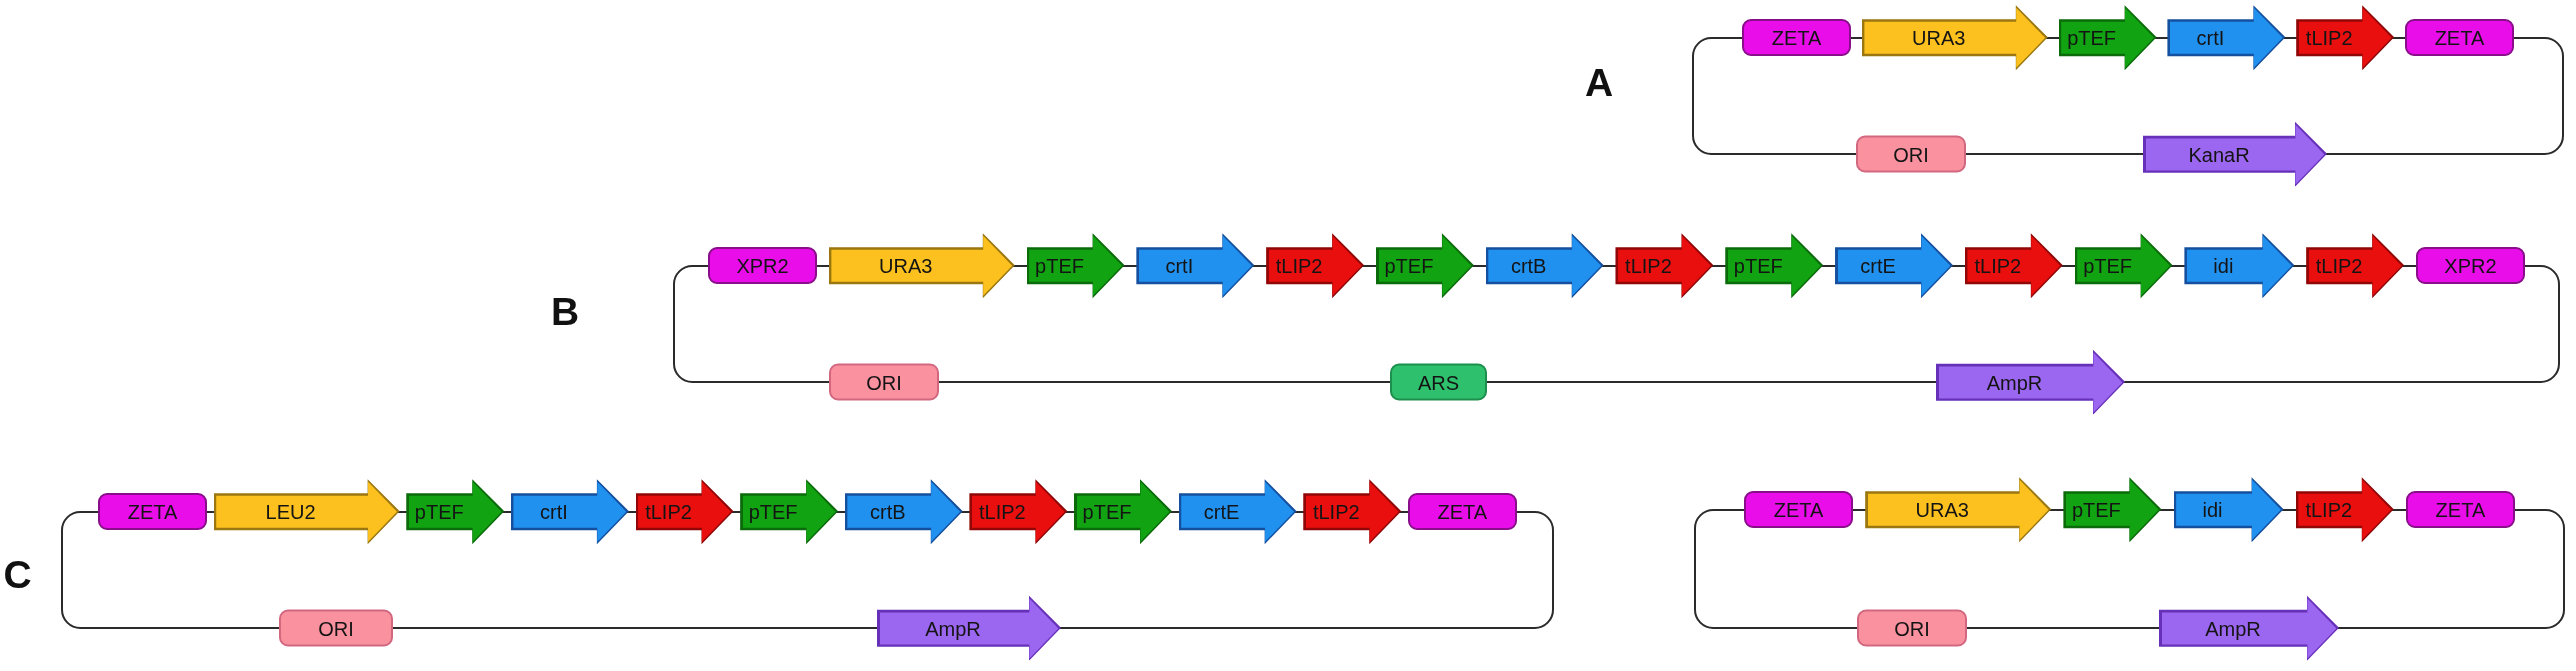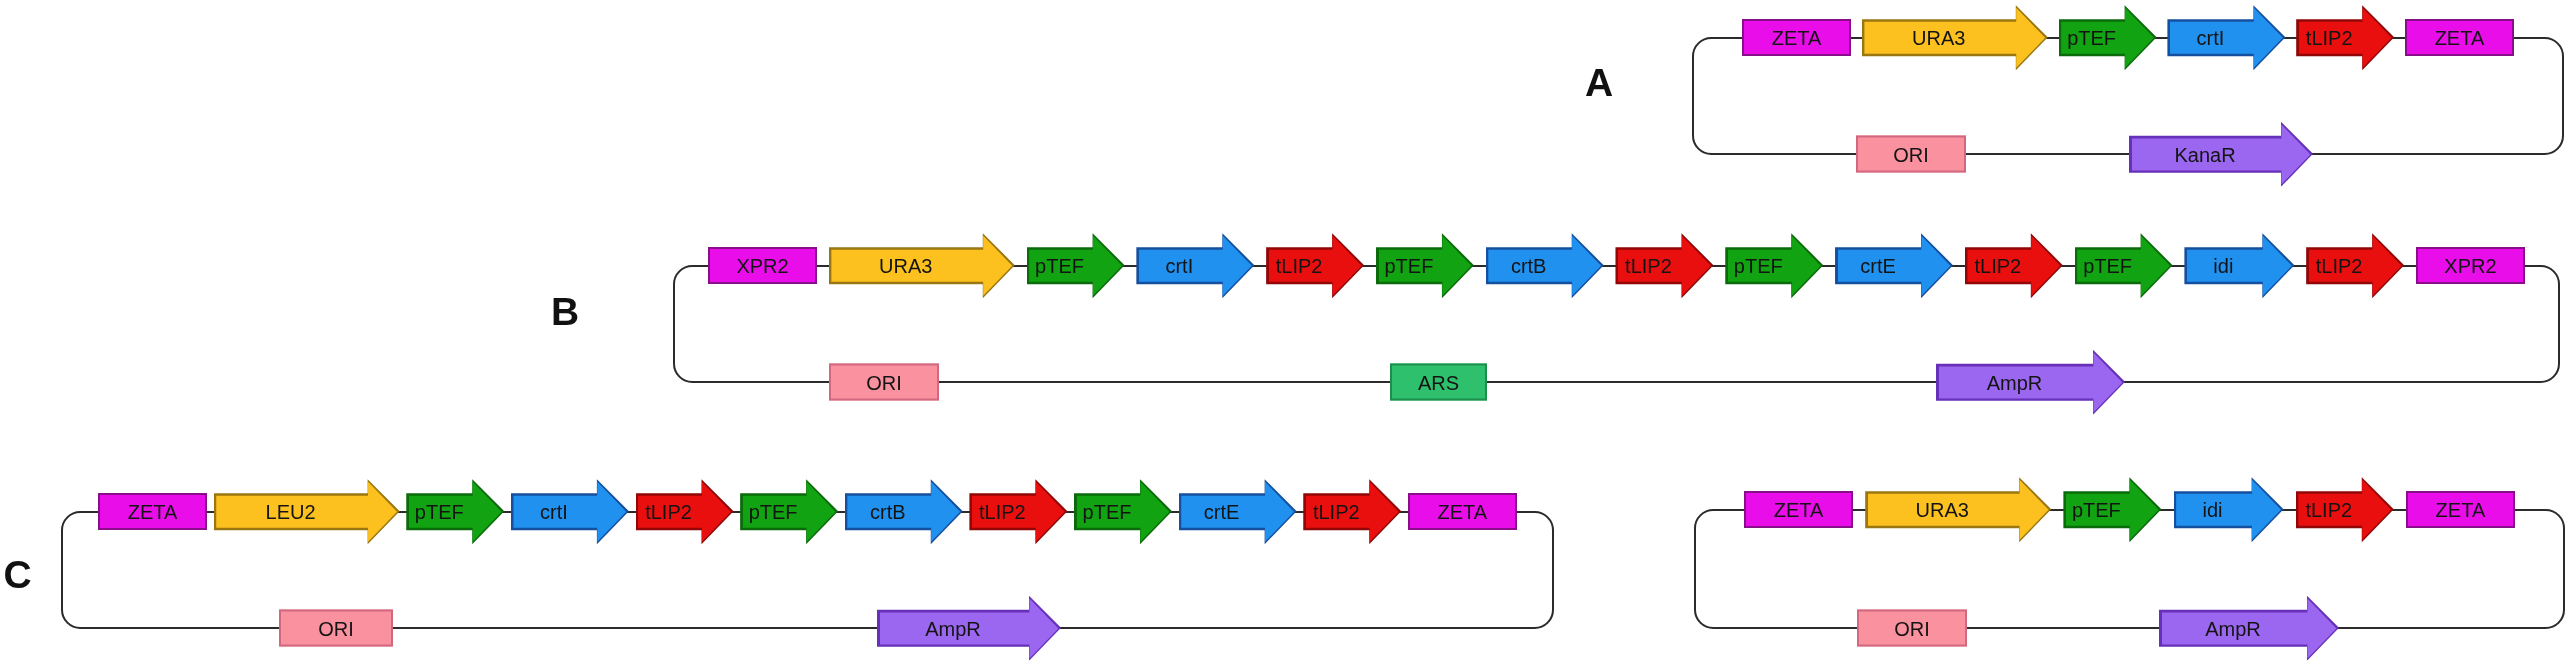--- a/index.html
+++ b/index.html
@@ -29,30 +29,30 @@
     display:flex; justify-content:space-between; align-items:center;
   }
   #plasmid-a  .row-top { left:48px; right:48px; }
   #plasmid-b  .row-top { left:33px; right:33px; }
   #plasmid-c1 .row-top { left:35px; right:35px; }
   #plasmid-c2 .row-top { left:48px; right:48px; }
 
   .row-bottom { position:absolute; bottom:-1.3px; left:0; right:0; height:0; }
   .row-bottom .el { position:absolute; top:0; transform:translateY(-50%); }
   #plasmid-a  .row-bottom .el:nth-child(1){ left:162px; }
-  #plasmid-a  .row-bottom .el:nth-child(2){ left:435px; }
+  #plasmid-a  .row-bottom .el:nth-child(2){ left:449px; }
   #plasmid-b  .row-bottom .el:nth-child(1){ left:154px; }
   #plasmid-b  .row-bottom .el:nth-child(2){ left:715px; }
   #plasmid-b  .row-bottom .el:nth-child(3){ left:1261px; }
   #plasmid-c1 .row-bottom .el:nth-child(1){ left:216px; }
   #plasmid-c1 .row-bottom .el:nth-child(2){ left:814px; }
   #plasmid-c2 .row-bottom .el:nth-child(1){ left:161px; }
   #plasmid-c2 .row-bottom .el:nth-child(2){ left:463px; }
 
-  .el { box-sizing:border-box; flex:0 0 auto; }
+  .el { box-sizing:border-box; flex:0 0 auto;border-radius:9px; }
   .el .label {
     font-size:20px; color:#141414; white-space:nowrap; line-height:1;
   }
   .el.box {
     height:37px; background:var(--fill); border:2.6px solid var(--edge);
     display:flex; align-items:center; justify-content:center;
   }
   .el.arrow { height:65px; position:relative; }
   .el.arrow .shape {
     position:absolute; inset:0; background:var(--edge);

